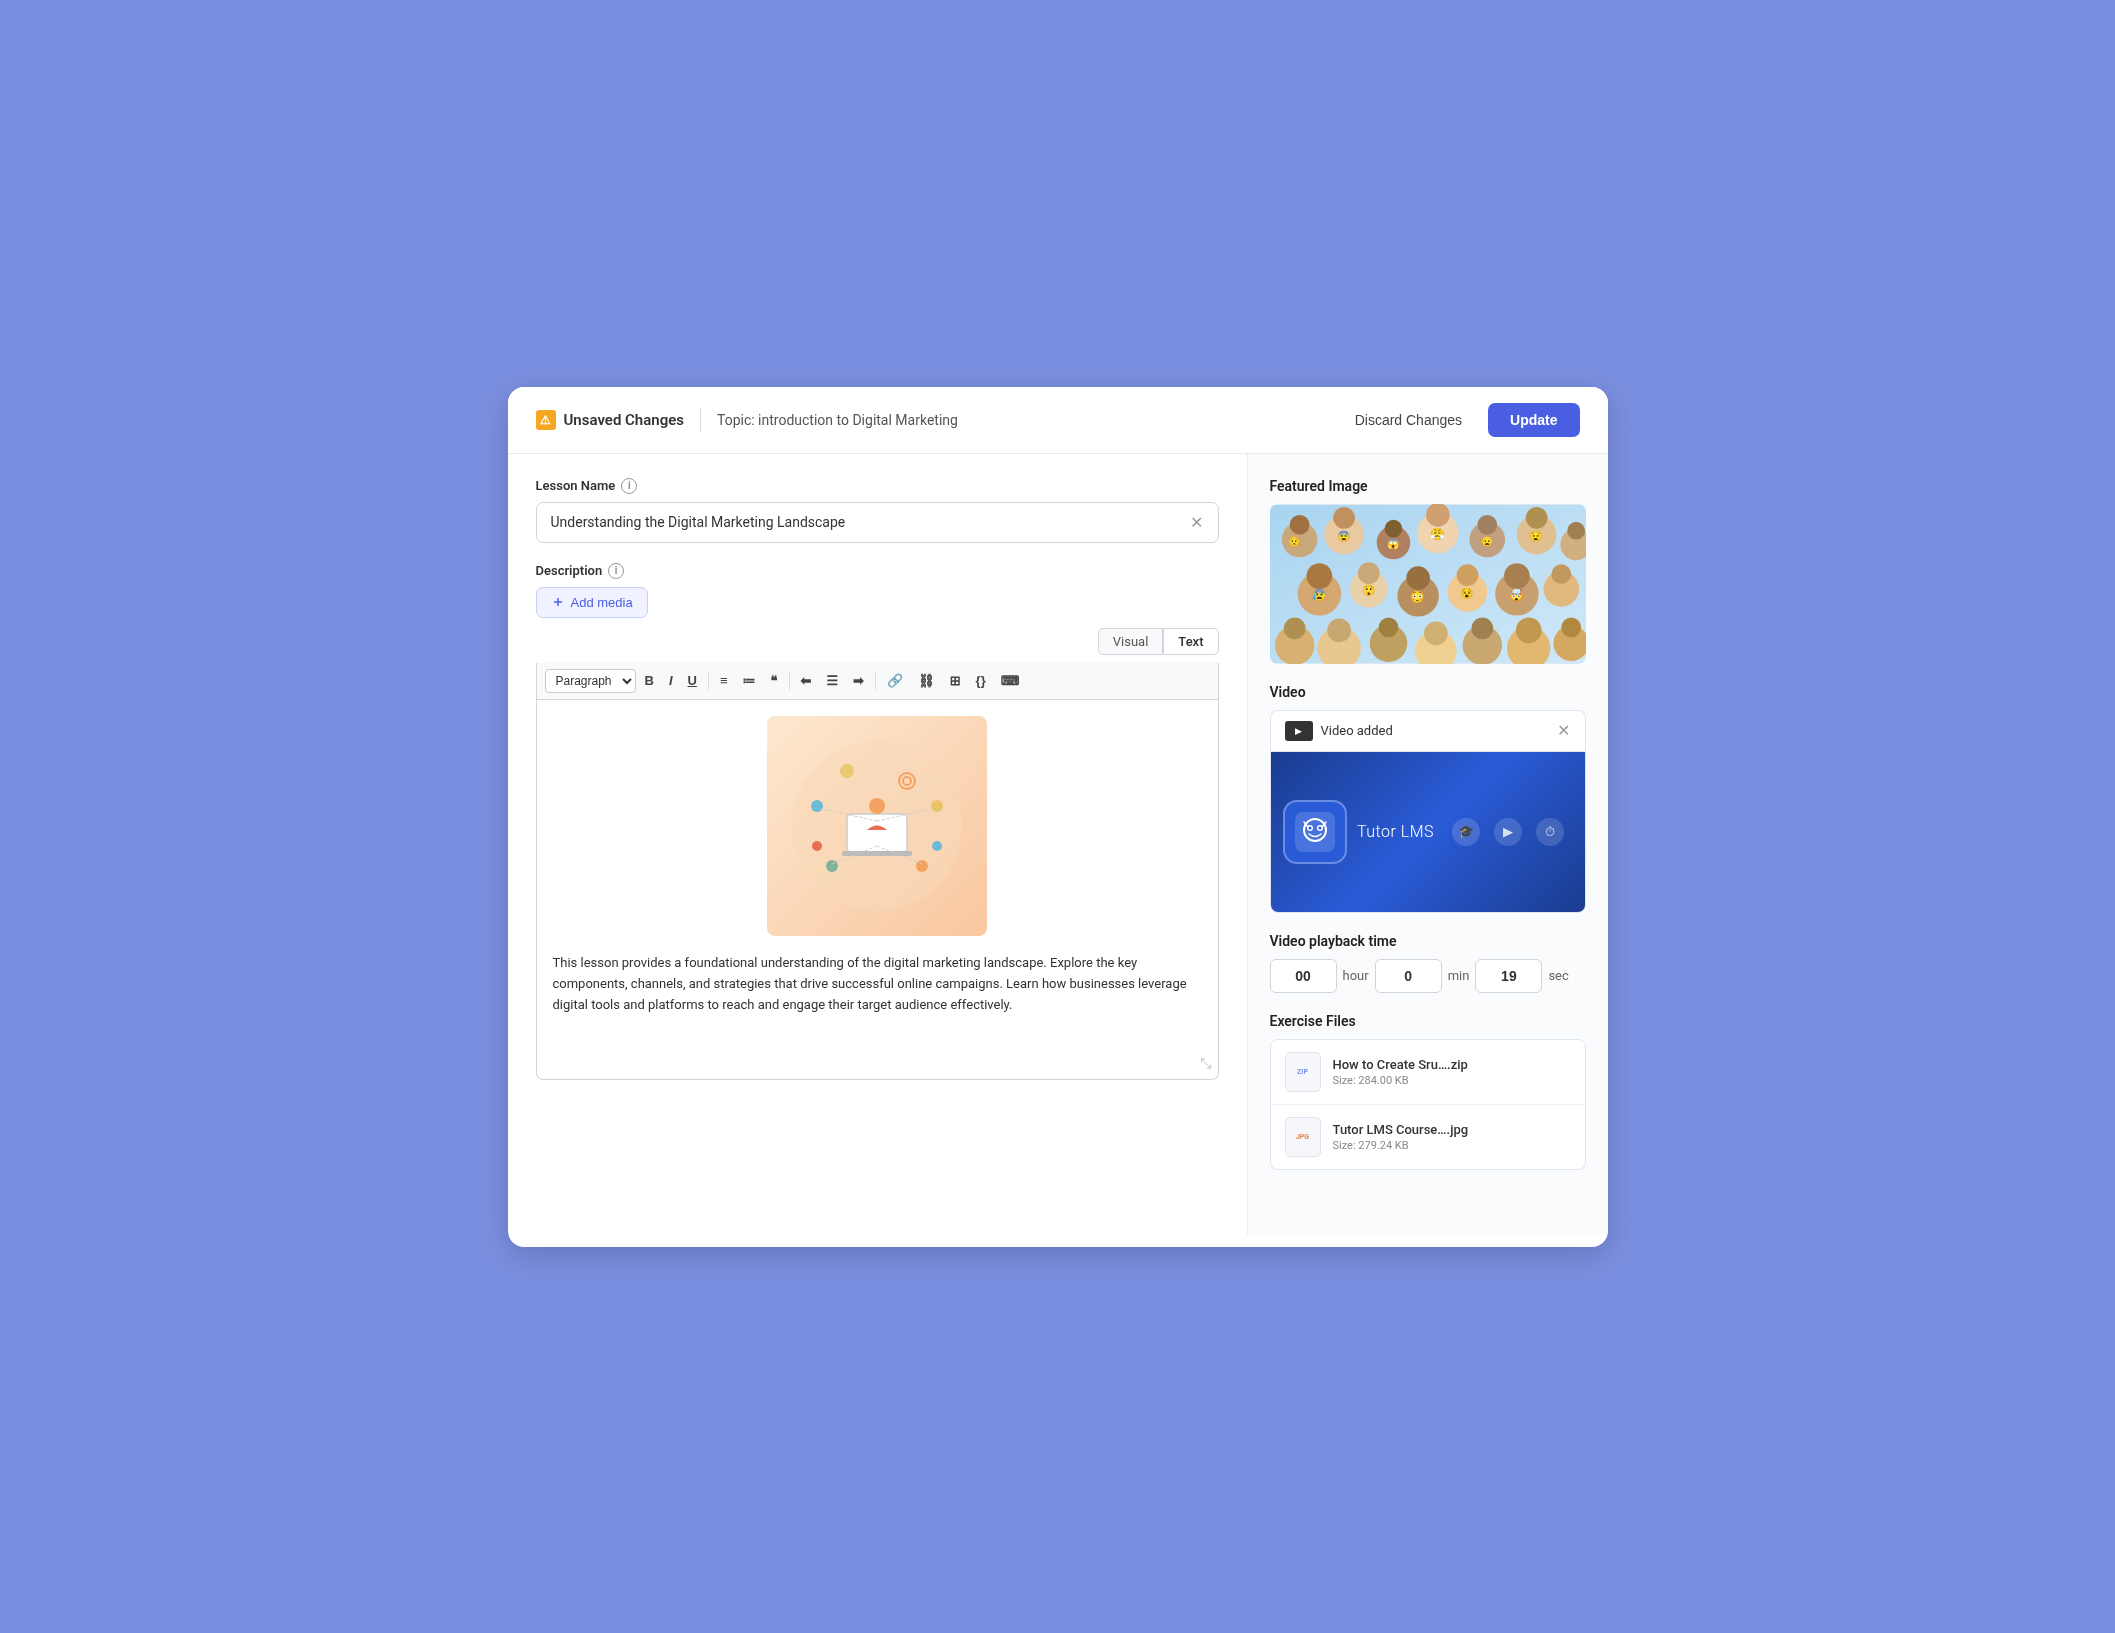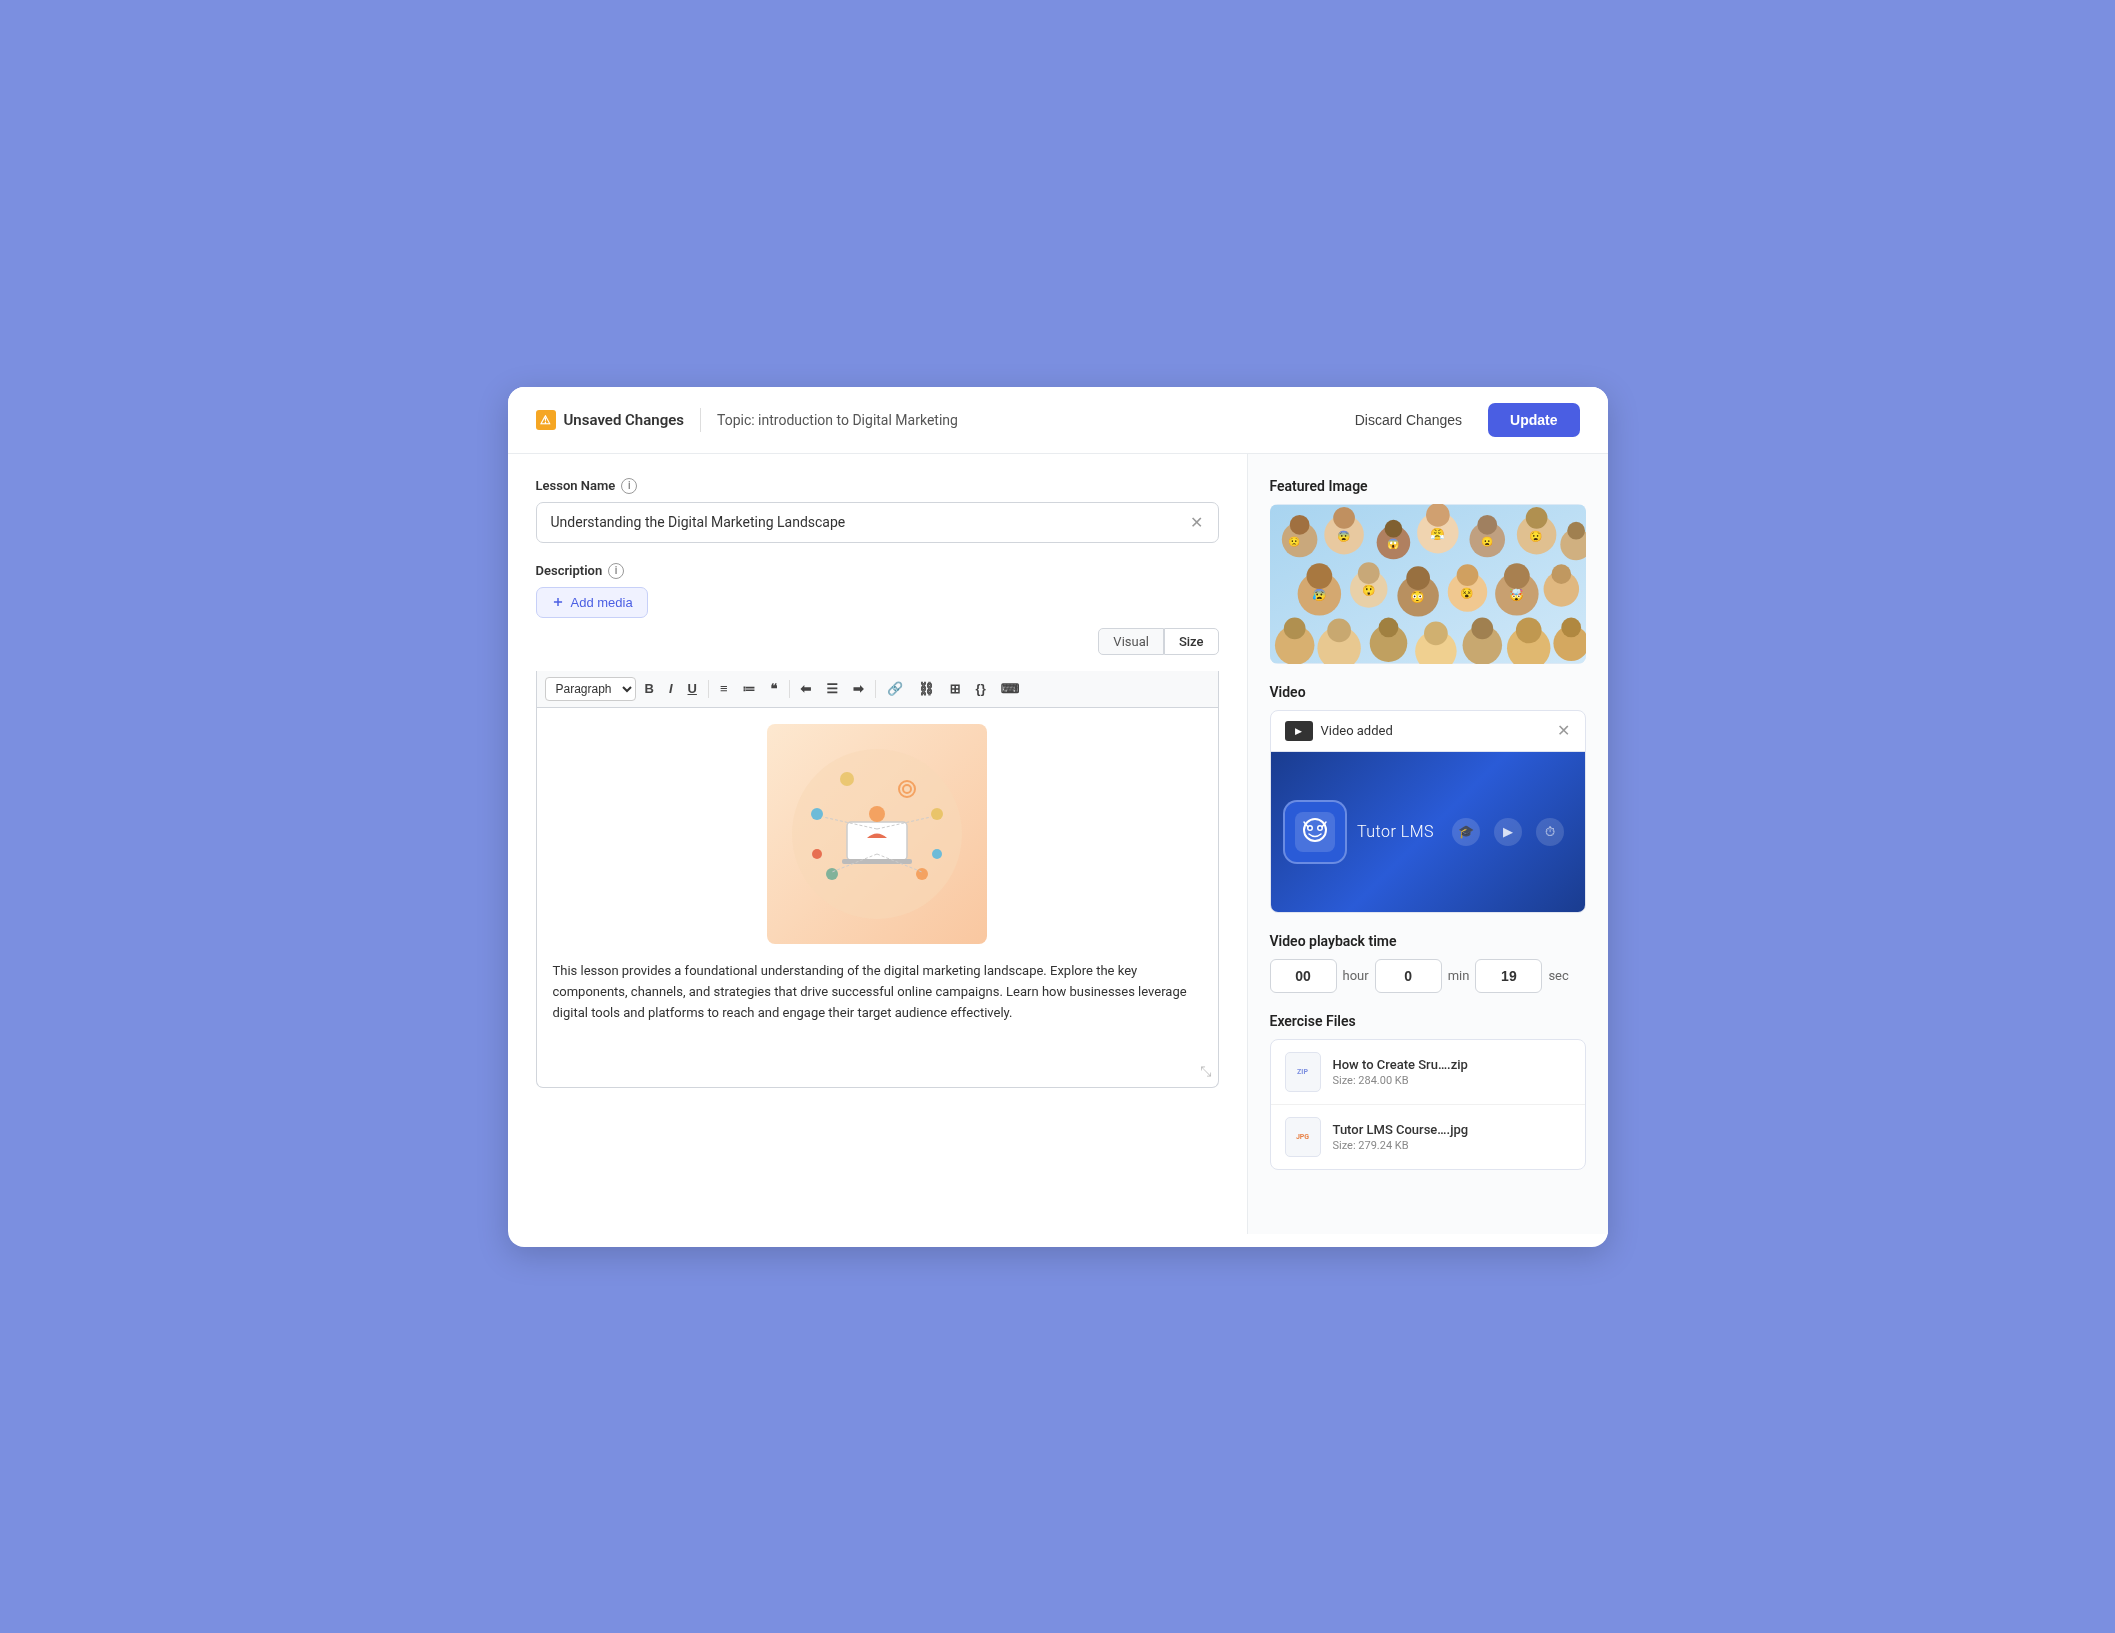--- a/index.html
+++ b/index.html
@@ -154,21 +154,21 @@
       font-size: 13px;
       font-weight: 500;
       color: #4a5ee3;
       cursor: pointer;
       margin-bottom: 10px;
     }
     .editor-tabs {
       display: flex;
       justify-content: flex-end;
       gap: 0;
-      margin-bottom: 16px;
+      margin-bottom: 8px;
     }
     .editor-tab {
       padding: 5px 14px;
       font-size: 13px;
       border: 1px solid #d1d5db;
       background: #f8f9fa;
       cursor: pointer;
       color: #555;
     }
     .editor-tab:first-child { border-radius: 5px 0 0 5px; }
@@ -465,21 +465,21 @@
           <span class="info-icon">i</span>
         </div>
         <button class="add-media-btn">
           <svg width="14" height="14" viewBox="0 0 24 24" fill="none" stroke="#4a5ee3" stroke-width="2.5">
             <path d="M12 5v14M5 12h14"></path>
           </svg>
           <span>Add media</span>
         </button>
         <div class="editor-tabs">
           <div class="editor-tab">Visual</div>
-          <div class="editor-tab active">Size</div>
+          <div class="editor-tab active">Text</div>
         </div>
         <div class="toolbar-row">
           <select class="toolbar-select">
             <option>Paragraph</option>
           </select>
           <button class="toolbar-btn"><b>B</b></button>
           <button class="toolbar-btn"><i>I</i></button>
           <button class="toolbar-btn"><u>U</u></button>
           <div class="toolbar-divider"></div>
           <button class="toolbar-btn">≡</button>

